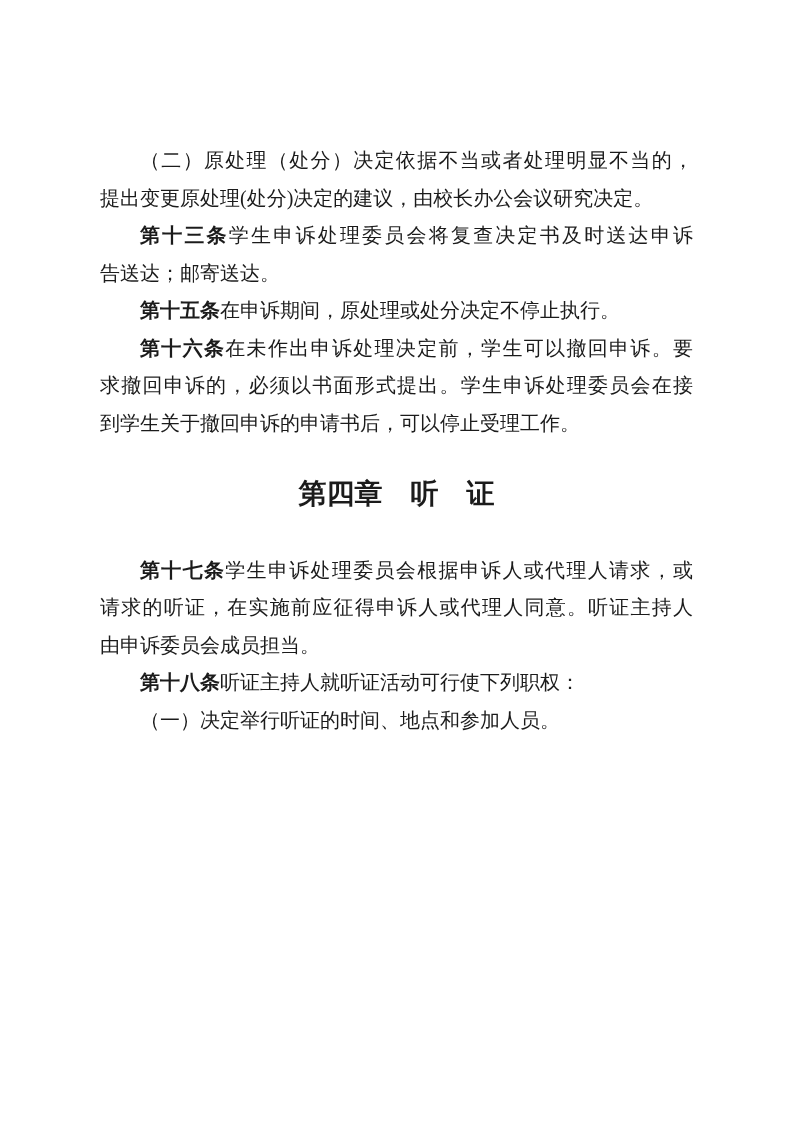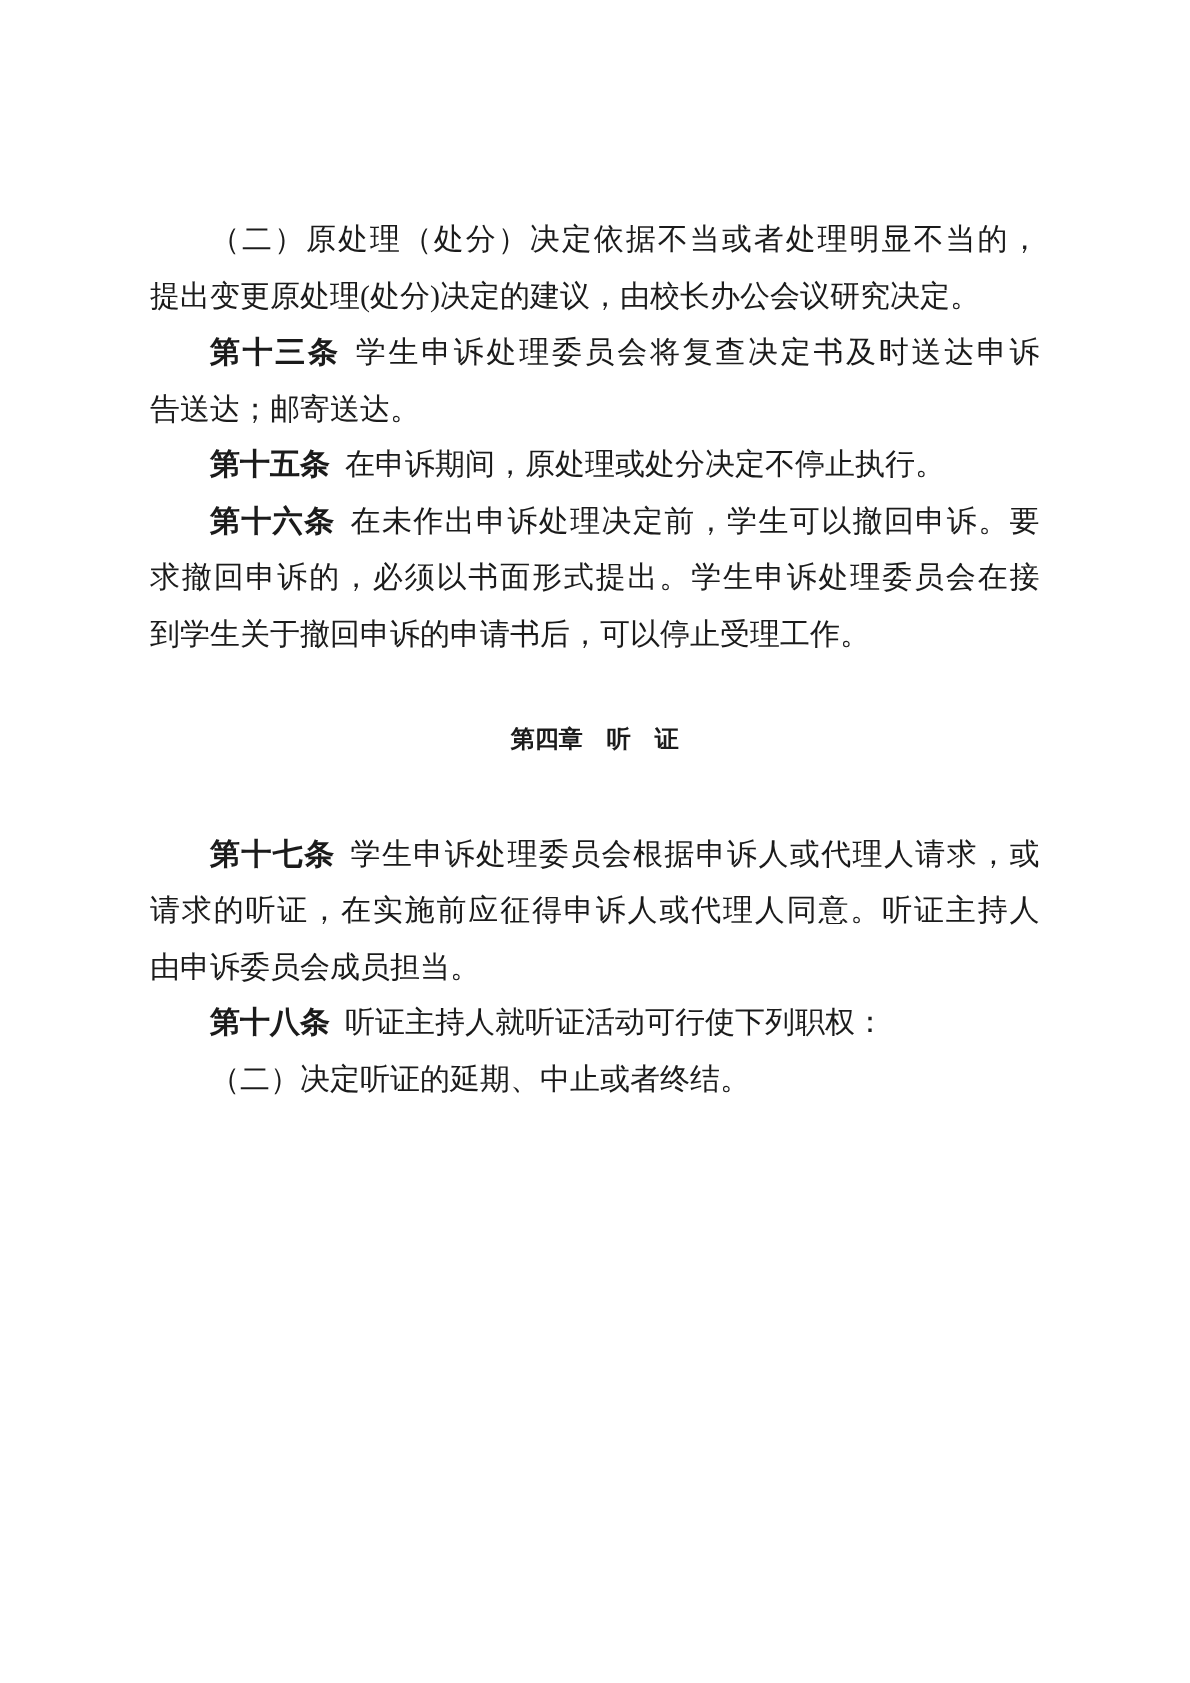--- a/index.html
+++ b/index.html
@@ -31,24 +31,23 @@
     white-space: normal;
   }
   .line.indent { text-indent: 40px; }
   .line.fill {
     text-align: justify;
     text-align-last: justify;
     text-justify: inter-character;
   }
   .term {
     font-weight: bold;
-    margin-right: 10px;
   }
   .heading {
-    font-size: 16px;
+    font-size: 28px;
     font-weight: bold;
     text-align: center;
     line-height: 37.5px;
     margin: 33px 0 39px 0;
   }
 </style>
 </head>
 <body>
 
 <div class="page">
@@ -72,16 +71,16 @@
       <div class="heading">第四章　听　证</div>
       <div class="para">
         <div class="line indent fill"><b class="term">第十七条</b><span>学生申诉处理委员会根据申诉人或代理人请求，或</span></div>
         <div class="line fill"><span>请求的听证，在实施前应征得申诉人或代理人同意。听证主持人</span></div>
         <div class="line"><span>由申诉委员会成员担当。</span></div>
       </div>
       <div class="para">
         <div class="line indent"><b class="term">第十八条</b><span>听证主持人就听证活动可行使下列职权：</span></div>
       </div>
       <div class="para">
-        <div class="line indent"><span>（二）决定听证的延期、中止或者终结。</span></div>
+        <div class="line indent"><span>（一）决定举行听证的时间、地点和参加人员。</span></div>
       </div>
     </div>
 </div>
 
 </body></html>

